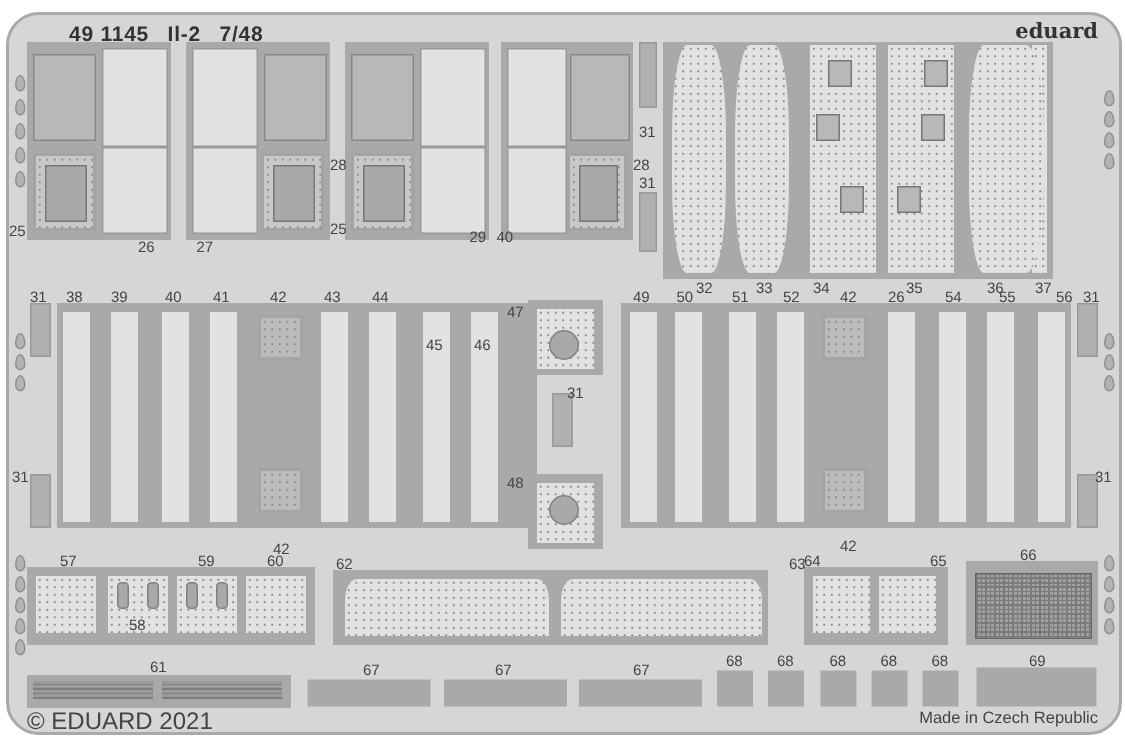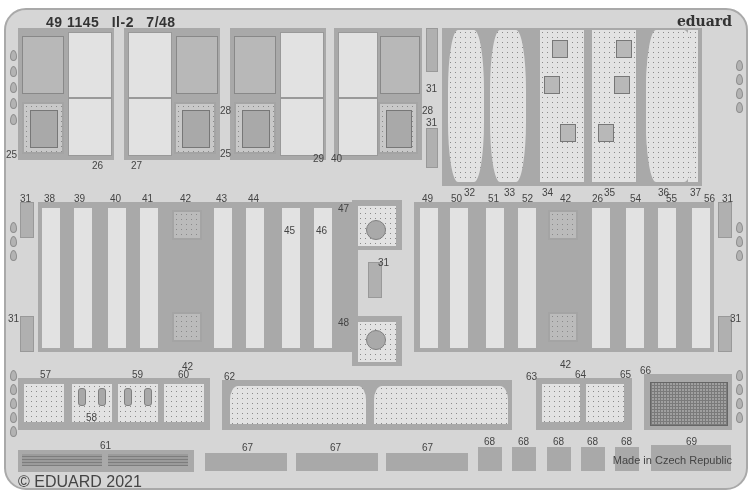--- a/index.html
+++ b/index.html
@@ -8,21 +8,21 @@
   .abs{position:absolute;}
   .dark{background:#a9a9a9;}
   .mid{background:#b8b8b8;}
   .light{background:#e2e2e2;}
   .frame{border:2px solid #a4a4a4;box-sizing:border-box;}
   .lbl{position:absolute;font-size:10px;color:#444;line-height:10px;white-space:nowrap;}
   .title{position:absolute;left:46px;top:14px;font-size:14px;font-weight:bold;color:#333;letter-spacing:0.5px;}
   .title span{margin-right:8px;}
   .brand{position:absolute;right:18px;top:13px;font-family:"DejaVu Serif",serif;font-weight:bold;font-size:14px;color:#333;}
   .copy{position:absolute;left:18px;top:473px;font-size:16px;color:#444;}
-  .made{position:absolute;right:18px;top:454px;font-size:11px;color:#444;}
+  .made{position:absolute;right:18px;top:473px;font-size:11px;color:#444;}
   .dots{background-image:radial-gradient(#8a8a8a 0.7px,transparent 0.9px);background-size:5px 5px;}
   .mesh{background:repeating-linear-gradient(0deg,#7d7d7d 0 1px,#9b9b9b 1px 3px),#9b9b9b;}
   .mesh2{background-image:repeating-linear-gradient(90deg,#7a7a7a 0 1px,transparent 1px 3px),repeating-linear-gradient(0deg,#7a7a7a 0 1px,#a0a0a0 1px 3px);}
   .drop{position:absolute;width:5px;height:9px;background:#b3b3b3;border-radius:50% 50% 50% 50%/60% 60% 40% 40%;border:1px solid #8f8f8f;}
   .oval{position:absolute;border-radius:50%;background:#a9a9a9;border:1px solid #808080;}
   .tab{position:absolute;background:#b0b0b0;border:1px solid #999;box-sizing:border-box;}
 </style>
 </head>
 <body>
 
@@ -229,23 +229,23 @@
 <div class="lbl" style="left:730px;top:314px;">31</div>
 <div class="lbl" style="left:182px;top:362px;">42</div>
 <div class="lbl" style="left:560px;top:360px;">42</div>
 
 <div class="lbl" style="left:40px;top:370px;">57</div>
 <div class="lbl" style="left:86px;top:370px;margin-top:43px;">58</div>
 <div class="lbl" style="left:132px;top:370px;">59</div>
 <div class="lbl" style="left:178px;top:370px;">60</div>
 <div class="lbl" style="left:224px;top:372px;">62</div>
 <div class="lbl" style="left:526px;top:372px;">63</div>
-<div class="lbl" style="left:536px;top:370px;padding-left:39px;">64</div>
+<div class="lbl" style="left:536px;top:370px;">64</div>
 <div class="lbl" style="left:620px;top:370px;">65</div>
-<div class="lbl" style="left:640px;top:366px;">66</div>
+<div class="lbl" style="left:680px;top:366px;">66</div>
 <div class="lbl" style="left:100px;top:441px;">61</div>
 <div class="lbl" style="left:242px;top:443px;">67</div>
 <div class="lbl" style="left:330px;top:443px;">67</div>
 <div class="lbl" style="left:422px;top:443px;">67</div>
 <div class="lbl" style="left:484px;top:437px;">68</div>
 <div class="lbl" style="left:518px;top:437px;">68</div>
 <div class="lbl" style="left:553px;top:437px;">68</div>
 <div class="lbl" style="left:587px;top:437px;">68</div>
 <div class="lbl" style="left:621px;top:437px;">68</div>
 <div class="lbl" style="left:686px;top:437px;">69</div>

